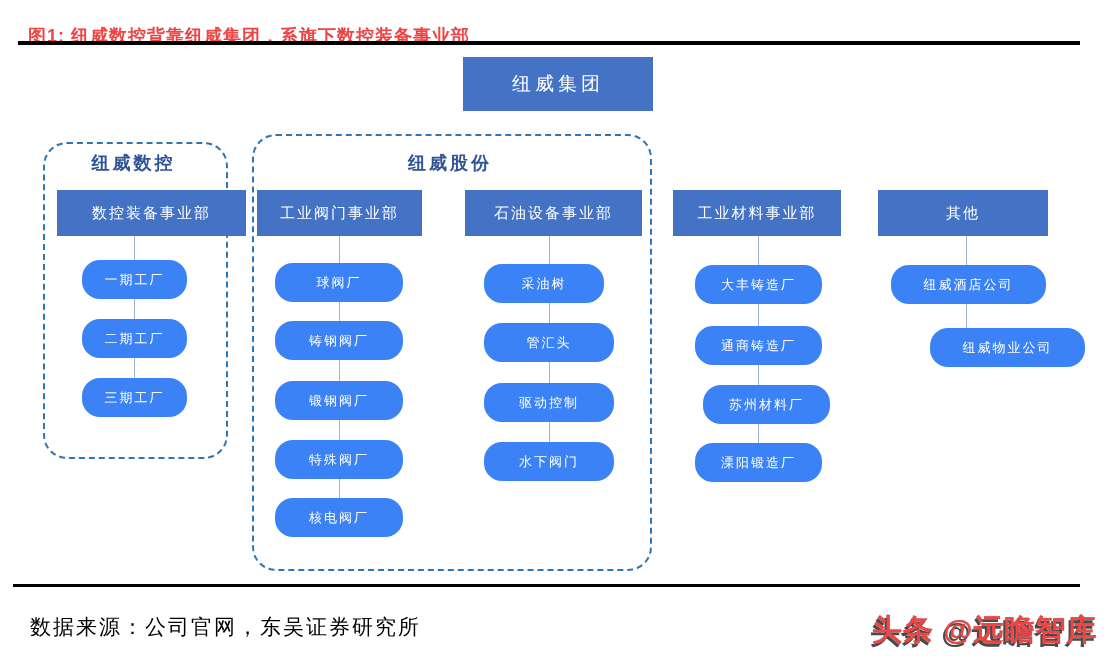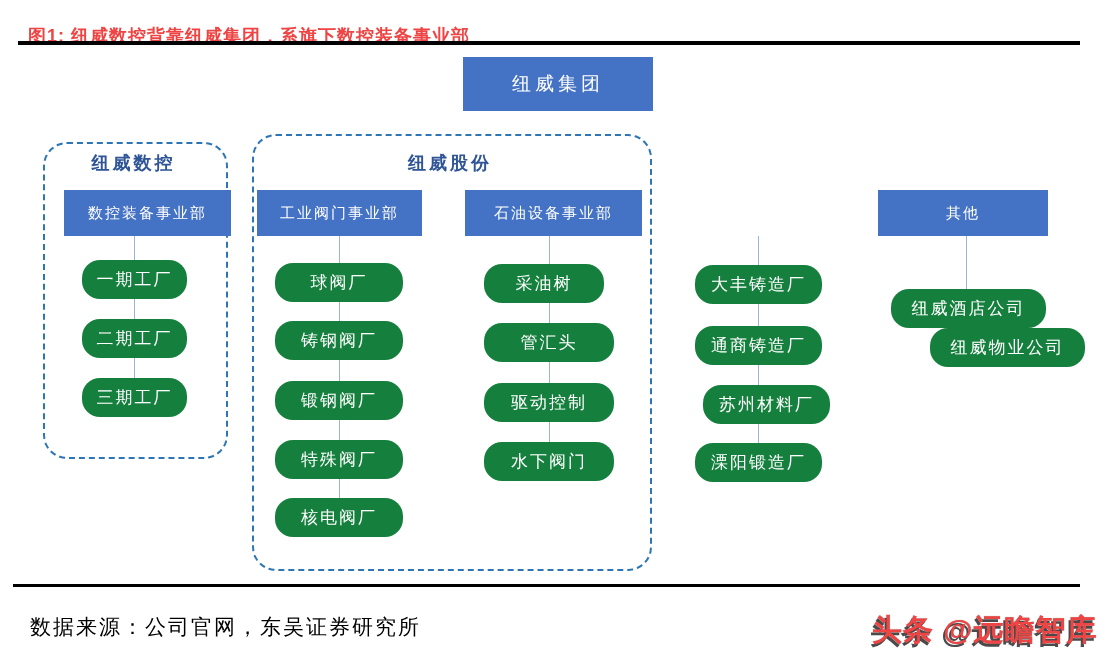--- a/index.html
+++ b/index.html
@@ -9,21 +9,21 @@
   .fig-title{position:absolute;left:28px;top:24px;font-size:18px;font-weight:bold;
     color:#ef4444;letter-spacing:1px;white-space:nowrap;}
   .rule{position:absolute;background:#000;}
   .rule-top{left:18px;top:41px;width:1062px;height:4px;}
   .rule-bottom{left:13px;top:584px;width:1067px;height:3px;}
 
   .box{position:absolute;display:flex;align-items:center;justify-content:center;
     color:#fff;text-align:center;letter-spacing:2px;z-index:2;}
   .root-box{background:#4472C4;font-size:19px;letter-spacing:4px;}
   .hdr{background:#4472C4;font-size:15px;font-weight:normal;height:46px;top:190px;}
-  .leaf{background:#15803d;font-size:17px;height:39px;border-radius:18px;}
+  .leaf{background:#3b82f6;font-size:13px;height:39px;border-radius:18px;}
 
   .container{position:absolute;border:2px dashed #2E75B6;border-radius:24px;z-index:0;}
   .group-label{position:absolute;text-align:center;font-size:18px;font-weight:bold;
     color:#2F5597;letter-spacing:3px;z-index:1;}
 
   .connector{position:absolute;width:1px;background:#9CB3D9;z-index:1;}
 
   .source{position:absolute;left:30px;top:613px;font-size:21px;color:#000;
     font-family:"Liberation Serif","DejaVu Serif",serif;letter-spacing:2px;}
   .watermark{position:absolute;left:872px;top:610px;font-size:30px;font-weight:bold;
@@ -45,23 +45,24 @@
 
   <div class="container" style="left:252px;top:134px;width:396px;height:433px;"></div>
   <div class="group-label" style="left:252px;top:151px;width:396px;">纽威股份</div>
 
   <div class="connector" style="left:134px;top:236px;height:152px;"></div>
   <div class="connector" style="left:339px;top:236px;height:272px;"></div>
   <div class="connector" style="left:549px;top:236px;height:216px;"></div>
   <div class="connector" style="left:758px;top:236px;height:217px;"></div>
   <div class="connector" style="left:966px;top:235px;height:103px;"></div>
 
-  <div class="box hdr" style="left:64px;width:167px;">数控装备事业部</div>
+  <div class="box hdr" style="left:57px;width:189px;">数控装备事业部</div>
   <div class="box hdr" style="left:257px;width:165px;">工业阀门事业部</div>
   <div class="box hdr" style="left:465px;width:177px;">石油设备事业部</div>
+  <div class="box hdr" style="left:673px;width:168px;">工业材料事业部</div>
   <div class="box hdr" style="left:878px;width:170px;">其他</div>
 
   <div class="box leaf" style="left:82px;top:260px;width:105px;">一期工厂</div>
   <div class="box leaf" style="left:82px;top:319px;width:105px;">二期工厂</div>
   <div class="box leaf" style="left:82px;top:378px;width:105px;">三期工厂</div>
 
   <div class="box leaf" style="left:275px;top:263px;width:128px;">球阀厂</div>
   <div class="box leaf" style="left:275px;top:321px;width:128px;">铸钢阀厂</div>
   <div class="box leaf" style="left:275px;top:381px;width:128px;">锻钢阀厂</div>
   <div class="box leaf" style="left:275px;top:440px;width:128px;">特殊阀厂</div>
@@ -70,20 +71,20 @@
   <div class="box leaf" style="left:484px;top:264px;width:120px;">采油树</div>
   <div class="box leaf" style="left:484px;top:323px;width:130px;">管汇头</div>
   <div class="box leaf" style="left:484px;top:383px;width:130px;">驱动控制</div>
   <div class="box leaf" style="left:484px;top:442px;width:130px;">水下阀门</div>
 
   <div class="box leaf" style="left:695px;top:265px;width:127px;">大丰铸造厂</div>
   <div class="box leaf" style="left:695px;top:326px;width:127px;">通商铸造厂</div>
   <div class="box leaf" style="left:695px;top:385px;width:127px;margin-left:8px;">苏州材料厂</div>
   <div class="box leaf" style="left:695px;top:443px;width:127px;">溧阳锻造厂</div>
 
-  <div class="box leaf" style="left:891px;top:265px;width:155px;margin-top:24px;">纽威酒店公司</div>
+  <div class="box leaf" style="left:891px;top:265px;width:155px;">纽威酒店公司</div>
   <div class="box leaf" style="left:891px;top:328px;width:155px;margin-left:39px;">纽威物业公司</div>
 
   <div class="rule rule-bottom"></div>
   <div class="source">数据来源：公司官网，东吴证券研究所</div>
   <div class="watermark">头条 @远瞻智库</div>
 
 </div>
 
 </body></html>

